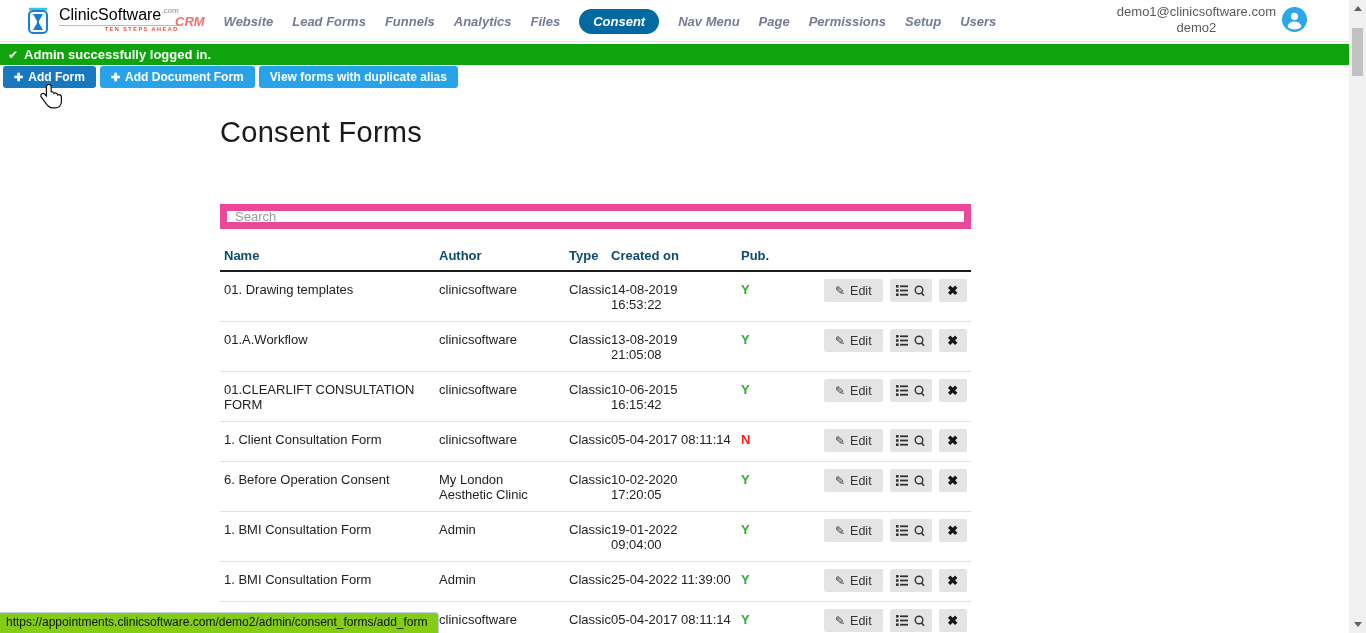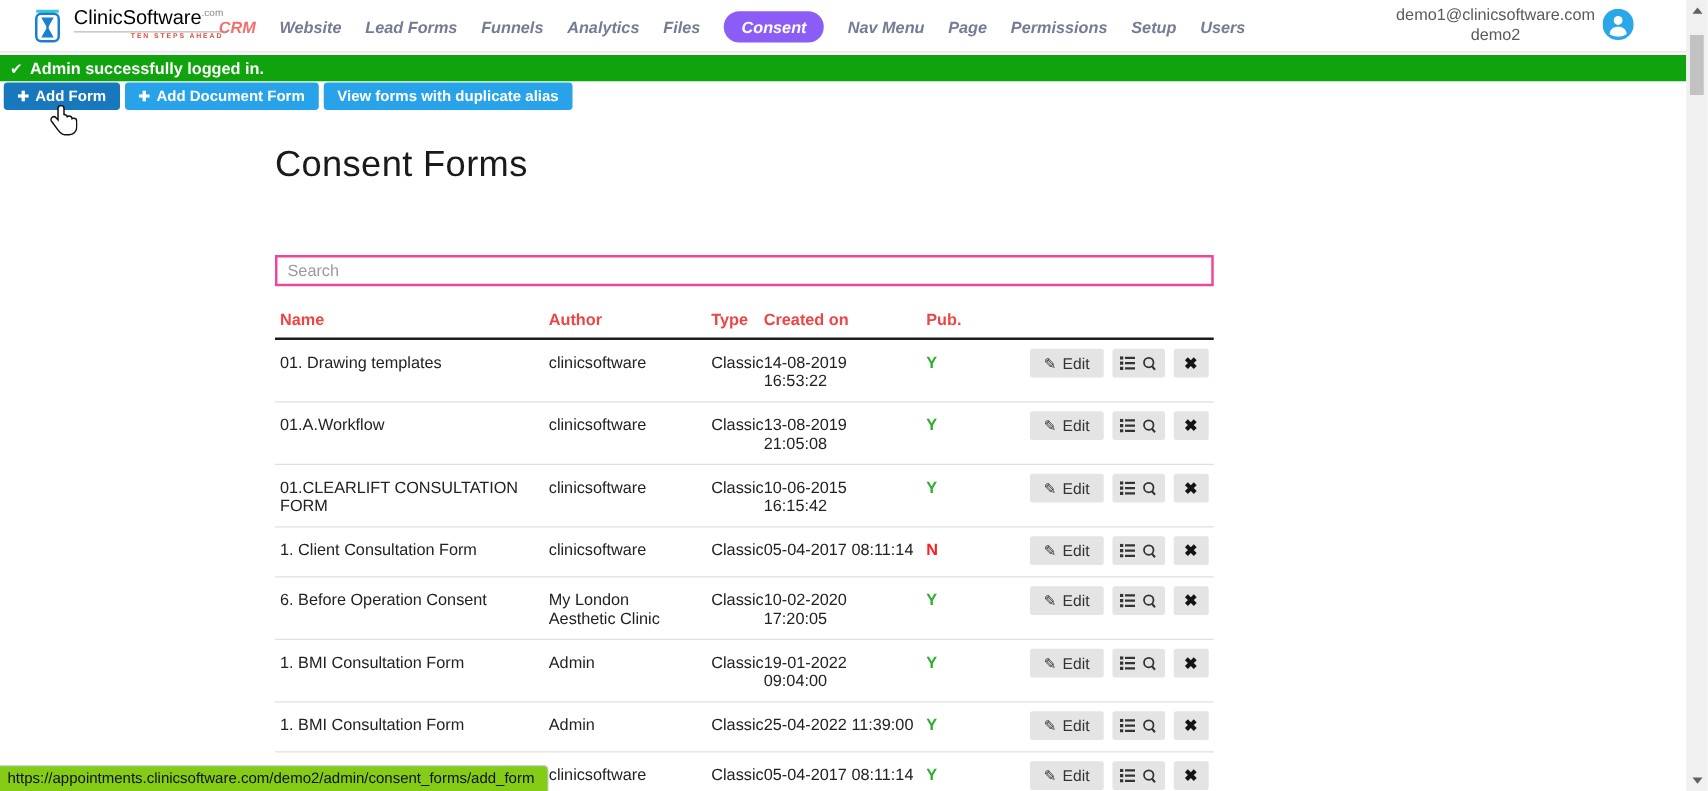--- a/index.html
+++ b/index.html
@@ -10,21 +10,21 @@
   .topbar { position:absolute; left:0; top:0; width:1349px; height:42px;
     background:#fff; border-bottom:1px solid #e4e4e8; }
   .logo { position:absolute; left:26px; top:4px; display:flex; align-items:center; gap:5px; cursor:pointer; }
   .logo-text { line-height:1; }
   .logo-tld { font-size:8px; color:#8a8a8a; vertical-align:top; }
   .logo-tagline { font-size:5.5px; color:#e04b3a; letter-spacing:1.5px; text-align:right;
     border-top:1px solid #bbb; margin-top:2px; padding-top:1px; font-weight:bold; }
   nav.mainnav { position:absolute; left:175px; top:0; height:42px; display:flex; align-items:center; gap:19px; }
   .nav-item { font-size:13px; font-weight:bold; color:#767b95; cursor:pointer; white-space:nowrap;font-style:italic; }
   .nav-item.highlight { color:#f0716e; }
-  .nav-item.active { background:#8b5cf6; color:#fff; padding:5px 14px; border-radius:14px; }
+  .nav-item.active { background:#0369a1; color:#fff; padding:5px 14px; border-radius:14px; }
   .account { position:absolute; right:42px; top:4px; display:flex; align-items:flex-start; gap:6px; }
   .account-text { text-align:center; color:#5a5a5a; font-size:13px; line-height:16px; }
   .avatar { width:25px; height:25px; margin-top:3px; cursor:pointer; }
 
   
   .banner { position:absolute; left:0; top:44px; width:1349px; height:21px; background:#0fa30d;
     color:#fff; font-size:13px; font-weight:bold; display:flex; align-items:center; padding-left:8px; gap:6px; }
   .banner .check { font-size:12px; }
 
   
@@ -35,27 +35,27 @@
   .tbtn.primary { background:#28a3e9; }
   .tbtn.primary-dark { background:#1878bd; }
   .tbtn .plus { font-size:11px; }
 
   .cursor-hand { position:absolute; left:38px; top:84px; z-index:50; }
 
   
   .page-title { position:absolute; left:220px; top:116px; font-size:29px; font-weight:300;
     color:#1a1a1a; letter-spacing:.3px; }
   .search-input { position:absolute; left:220px; top:204px; width:751px; height:25px;
-    border:2px solid #ec4899; padding:0 8px; font-size:13px; color:#333;
+    border:7px solid #ec4899; padding:0 8px; font-size:13px; color:#333;
     font-family:"Liberation Sans",sans-serif; outline:none; }
   .search-input::placeholder { color:#9a9a9a; }
 
   .table { position:absolute; left:220px; top:240px; width:751px; }
   .trow { display:grid; grid-template-columns:215px 130px 42px 130px 83px 151px; align-items:start; }
-  .thead { padding:8px 0 7px 4px; border-bottom:2px solid #1c1c1c; font-size:13px; font-weight:bold; color:#ef4444; }
+  .thead { padding:8px 0 7px 4px; border-bottom:2px solid #1c1c1c; font-size:13px; font-weight:bold; color:#0c4a6e; }
   .thead .trow { padding:0; }
   .tbody .trow { padding:10px 0 9px 4px; border-bottom:1px solid #e0e0e0; font-size:13px; color:#222; min-height:35px; }
   .cell { padding-right:10px; line-height:15px; }
   .pub-y { font-weight:bold; }
   .actions { display:flex; gap:7px; margin-top:-3px; }
   .abtn { background:#e4e4e4; border:none; border-radius:2px; height:23px; cursor:pointer;
     display:flex; align-items:center; justify-content:center; gap:5px;
     font-size:12.5px; color:#333; font-family:"Liberation Sans",sans-serif; }
   .abtn.edit { padding:0 11px; }
   .abtn.edit .pencil { font-size:12px; }

